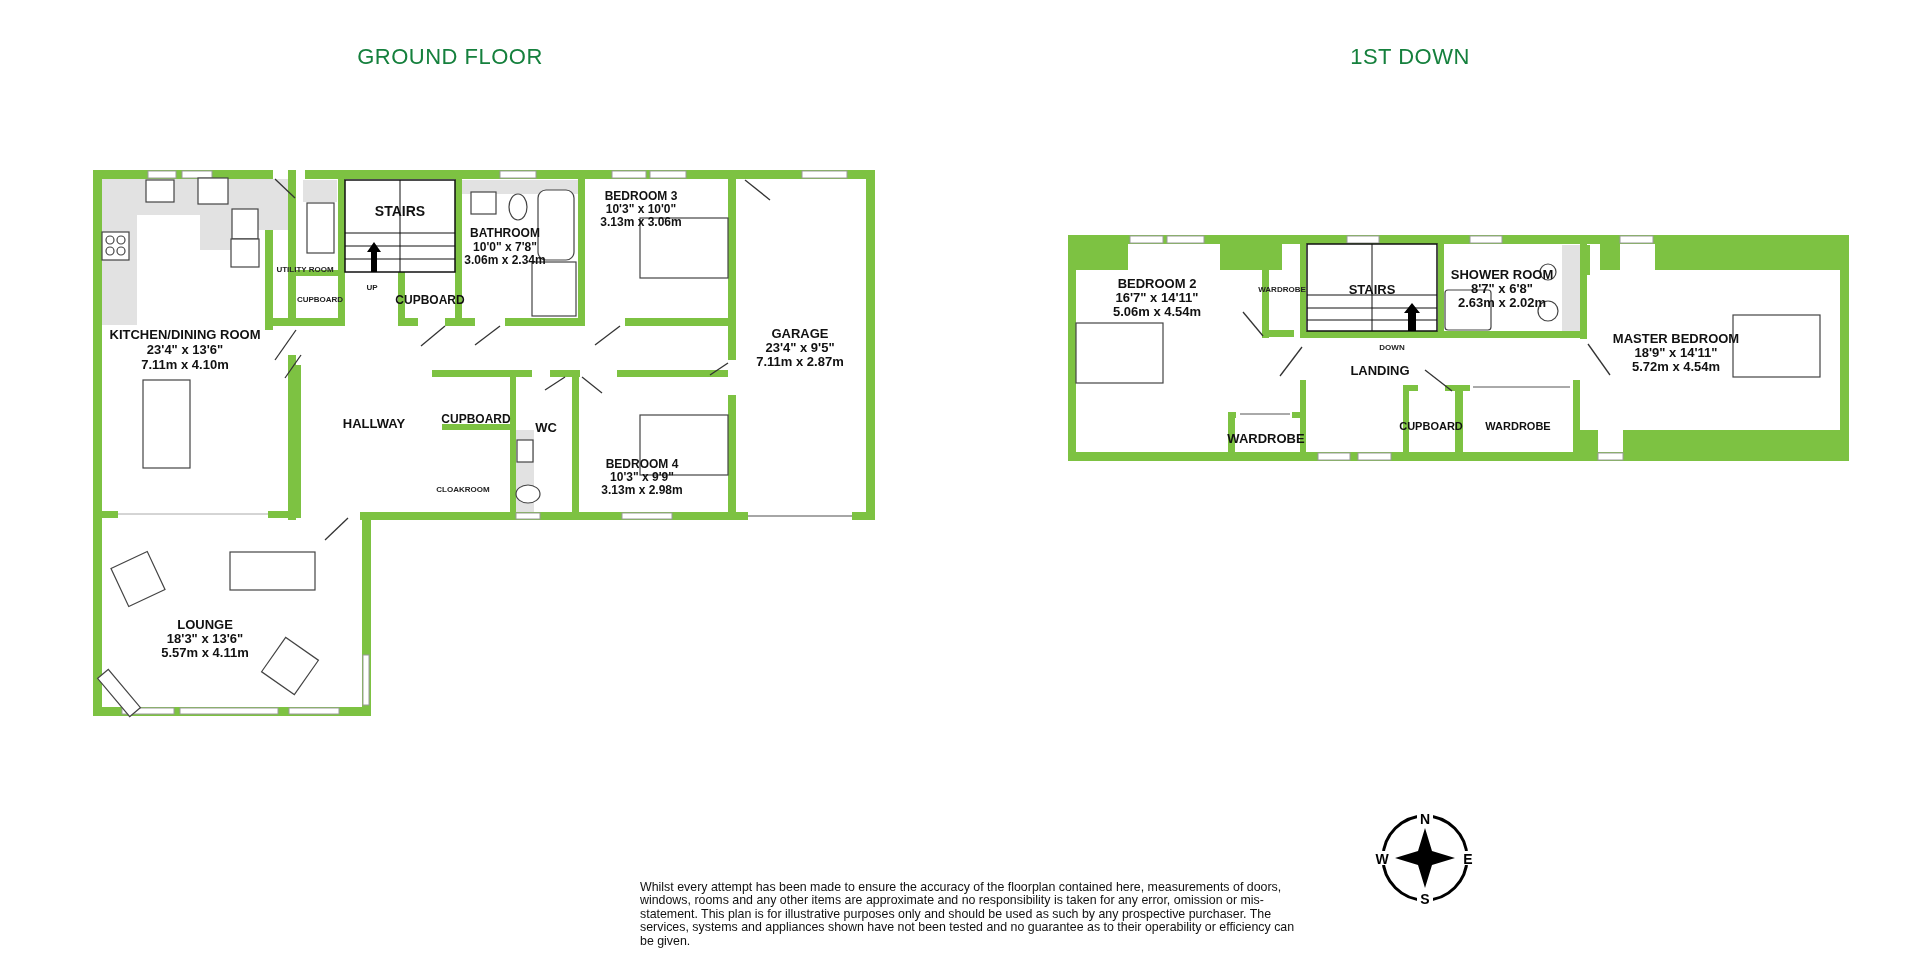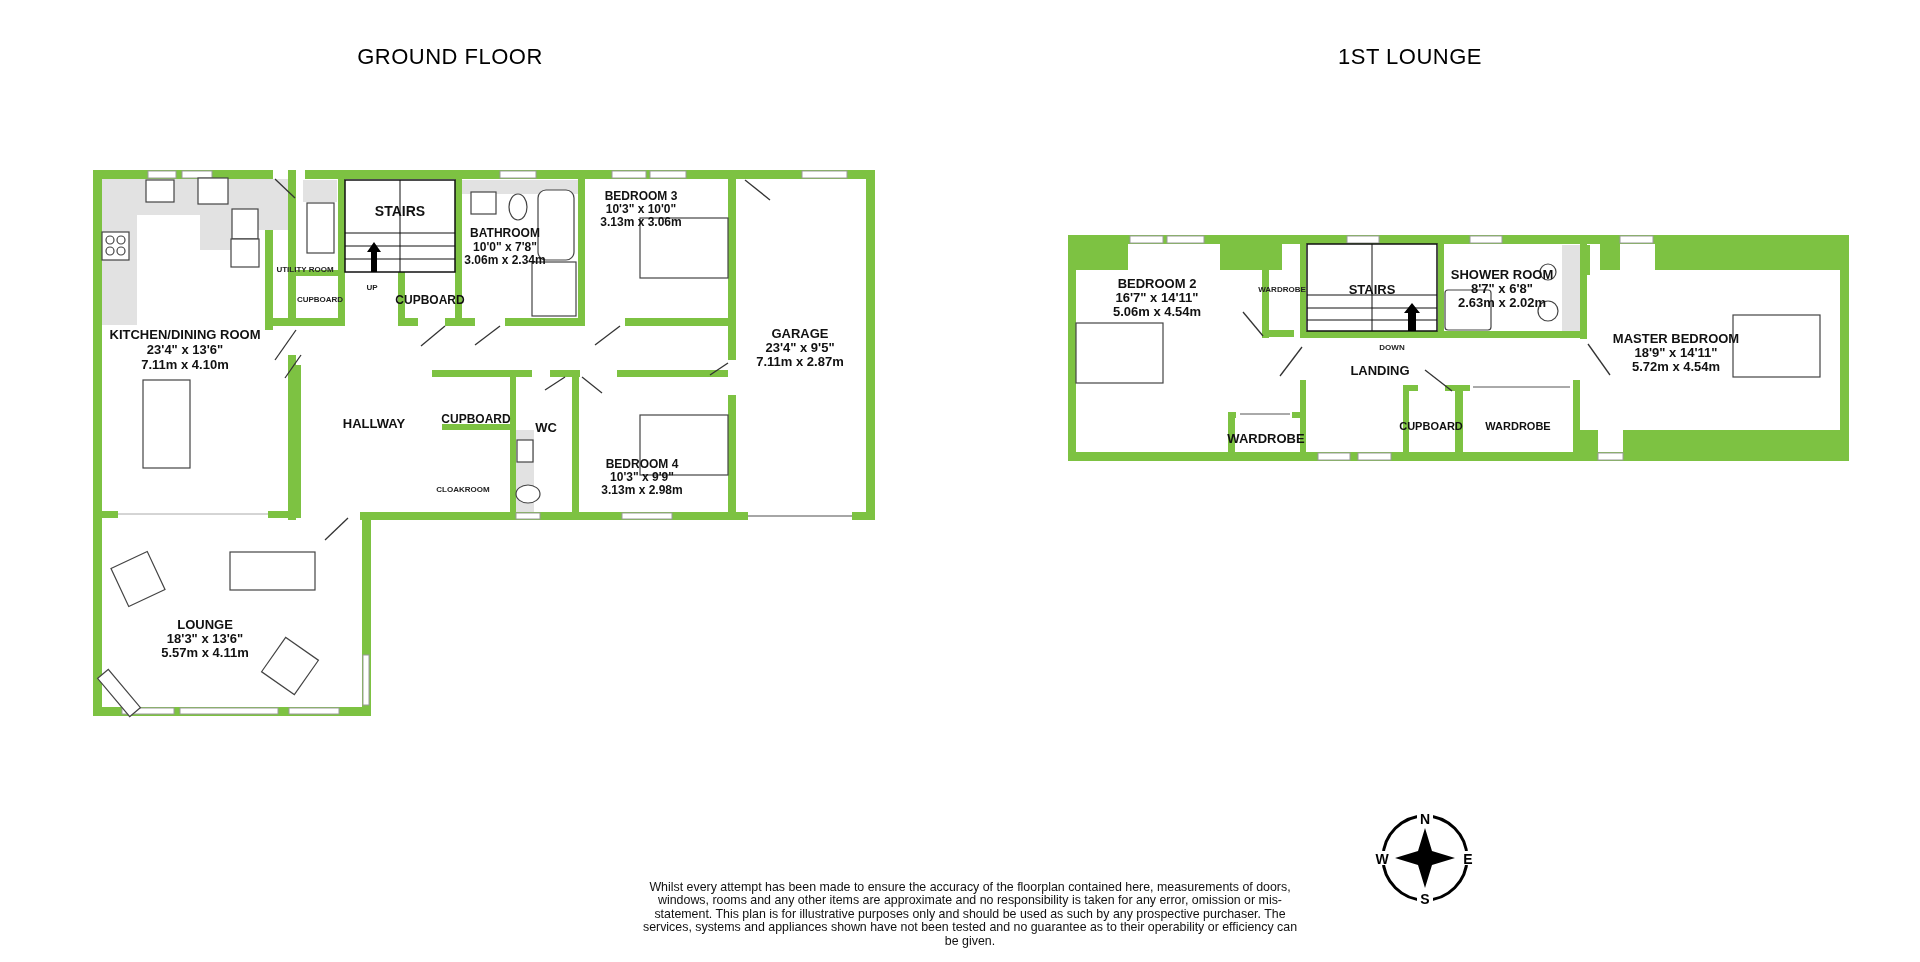--- a/index.html
+++ b/index.html
@@ -1,33 +1,33 @@
 <!DOCTYPE html>
 <html><head>
 <meta charset="utf-8">
 <style>
   html, body { margin:0; padding:0; background:#ffffff; }
   body { width:1920px; height:962px; position:relative; overflow:hidden; font-family:"Liberation Sans", sans-serif; }
-  .floor-title { position:absolute; top:44px; font-size:22px; color:#000000; letter-spacing:0.5px; transform:translateX(-50%); white-space:nowrap; }
+  .floor-title { position:absolute; top:44px; font-size:22px; color:#15803d; letter-spacing:0.5px; transform:translateX(-50%); white-space:nowrap; }
   svg { position:absolute; left:0; top:0; }
   .wall { fill:#7dc242; }
   .win { fill:#ffffff; stroke:#9a9a9a; stroke-width:1; }
   .fix { fill:#ffffff; stroke:#444; stroke-width:1.2; }
   .fixg { fill:#e2e2e2; stroke:none; }
   .door { fill:none; stroke:#333; stroke-width:1.3; }
   .lbl { font-family:"Liberation Sans", sans-serif; font-weight:bold; fill:#111; text-anchor:middle; }
   .lbl-sm { font-family:"Liberation Sans", sans-serif; font-weight:bold; fill:#222; text-anchor:middle; font-size:8px; }
-  .disclaimer { position:absolute; left:640px; top:881px; width:660px; text-align:center; font-family:"Liberation Sans", sans-serif; font-size:12.4px; line-height:13.4px; color:#111; }
+  .disclaimer { position:absolute; left:640px; top:881px; width:660px; text-align:left; font-family:"Liberation Sans", sans-serif; font-size:12.4px; line-height:13.4px; color:#111; }
   .compass-letter { font-family:"Liberation Sans", sans-serif; font-weight:bold; font-size:14px; fill:#000; text-anchor:middle; }
 </style>
 </head>
 <body>
 
 <div class="floor-title" style="left:450px;">GROUND FLOOR</div>
-<div class="floor-title" style="left:1410px;">1ST LOUNGE</div>
+<div class="floor-title" style="left:1410px;">1ST DOWN</div>
 
 <svg width="1920" height="962" viewBox="0 0 1920 962">
 
   <g>
 
     <rect class="wall" x="93" y="170" width="9" height="546"></rect>
     <rect class="wall" x="93" y="170" width="173" height="9"></rect>
     <rect class="wall" x="93" y="707" width="275" height="9"></rect>
     <rect class="wall" x="362" y="514" width="9" height="202"></rect>
 

